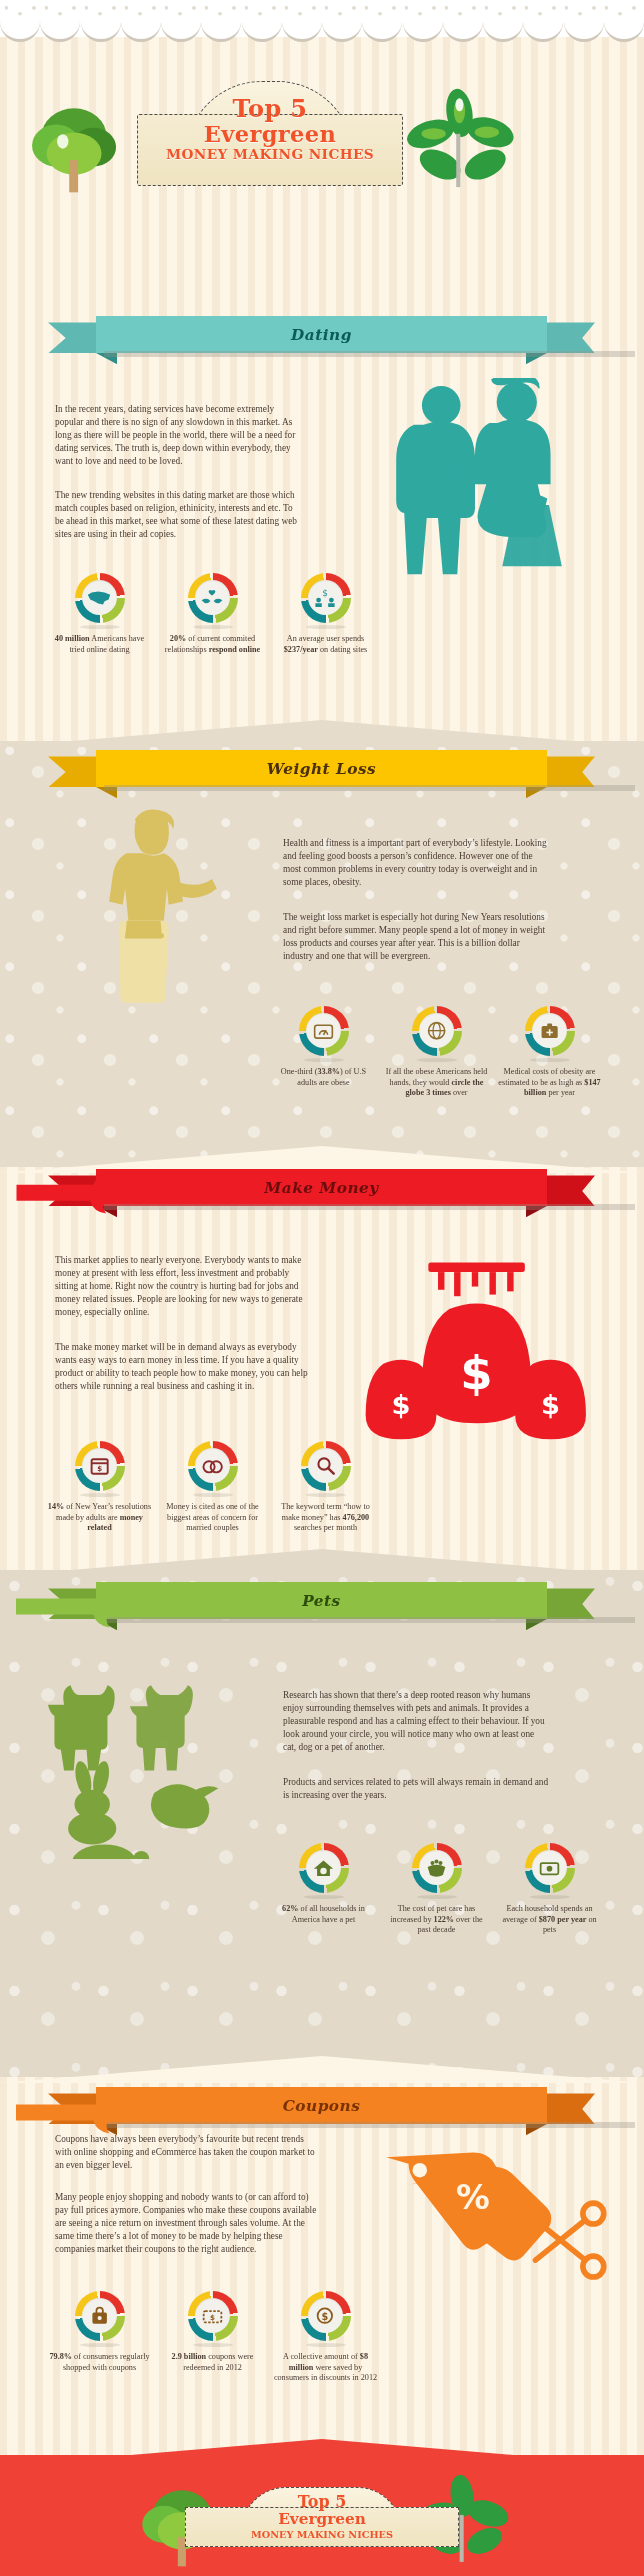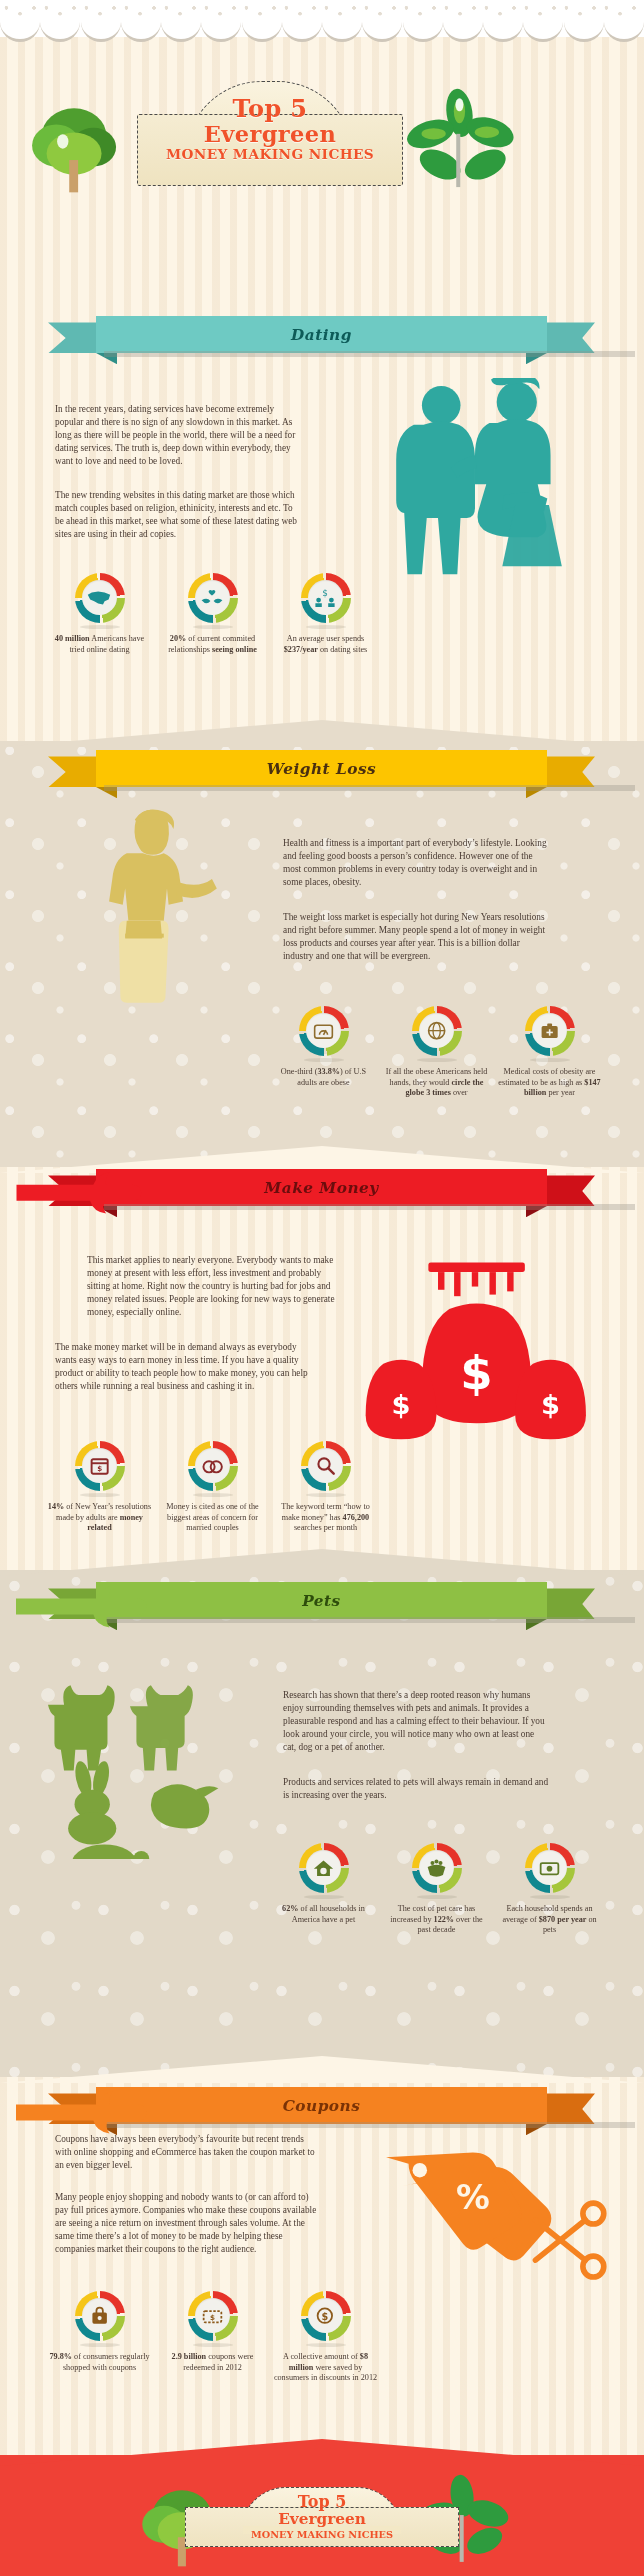--- a/index.html
+++ b/index.html
@@ -270,21 +270,21 @@
       <div class="donut">
         <div class="gl">
           <svg width="24" height="17.7" viewBox="0 0 30 22">
             <path d="M15 2 c-2-2-5 0-4 2 c1 2 4 4 4 4 s3-2 4-4 c1-2-2-4-4-2z" fill="#1b8f93"></path>
             <path d="M2 14 q7 -4 11 1 q-5 6 -11 -1z" fill="#1b8f93"></path>
             <path d="M28 14 q-7 -4 -11 1 q5 6 11 -1z" fill="#1b8f93"></path>
           </svg>
         </div>
       </div>
       <div class="dshadow"></div>
-      <div class="caption"><b>20%</b> of current commited relationships <b>seeing online</b></div>
+      <div class="caption"><b>20%</b> of current commited relationships <b>respond online</b></div>
     </div>
     <div class="stat">
       <div class="donut">
         <div class="gl">
           <svg width="24" height="19.3" viewBox="0 0 30 24" style="font-size:20px">
             <text x="15" y="10" font-size="11" text-anchor="middle" fill="#1b8f93" font-family="DejaVu Sans">$</text>
             <circle cx="7" cy="15" r="3" fill="#1b8f93"></circle>
               <rect x="3" y="19" width="8" height="5" fill="#1b8f93"></rect>
             <circle cx="23" cy="15" r="3" fill="#1b8f93"></circle>
               <rect x="19" y="19" width="8" height="5" fill="#1b8f93"></rect>
@@ -371,21 +371,21 @@
     <div class="foldL" style="background:#8d0d12;"></div>
     <div class="foldR" style="background:#8d0d12;"></div>
     <div class="shadowbar"></div>
     <div class="label" style="color:#6b0d0d;">Make Money</div>
   </div>
 
   <svg class="silhouette" style="left:16px;top:1156px;" width="129" height="64" viewBox="0 0 160 80">
     <path d="M0 36 l96 0 q6 -14 20 -16 q-6 8 -4 16 l32 0 q12 0 12 10 q0 10 -12 10 l-34 0 q-4 8 2 16 q-16 -2 -20 -16 l-92 0z" fill="#ed1c24"></path>
   </svg>
 
-  <div class="para" style="left:55px;top:1254px;width:258px;margin-left:32px;">This market applies to nearly everyone. Everybody wants to make money at present with less effort, less investment and probably sitting at home. Right now the country is hurting bad for jobs and money related issues. People are looking for new ways to generate money, especially online.</div>
+  <div class="para" style="left:55px;top:1254px;width:258px;">This market applies to nearly everyone. Everybody wants to make money at present with less effort, less investment and probably sitting at home. Right now the country is hurting bad for jobs and money related issues. People are looking for new ways to generate money, especially online.</div>
   <div class="para" style="left:55px;top:1341px;width:258px;">The make money market will be in demand always as everybody wants easy ways to earn money in less time. If you have a quality product or ability to teach people how to make money, you can help others while running a real business and cashing it in.</div>
 
   <svg class="silhouette" style="left:354px;top:1256px;" width="242" height="201" viewBox="0 0 300 250">
     <g fill="#ed1c24">
       <rect x="92" y="8" width="120" height="12" rx="3"></rect>
       <rect x="104" y="20" width="8" height="22"></rect>
         <rect x="124" y="20" width="8" height="30"></rect>
       <rect x="146" y="20" width="8" height="18"></rect>
         <rect x="168" y="20" width="8" height="28"></rect>
       <rect x="190" y="20" width="8" height="24"></rect>

